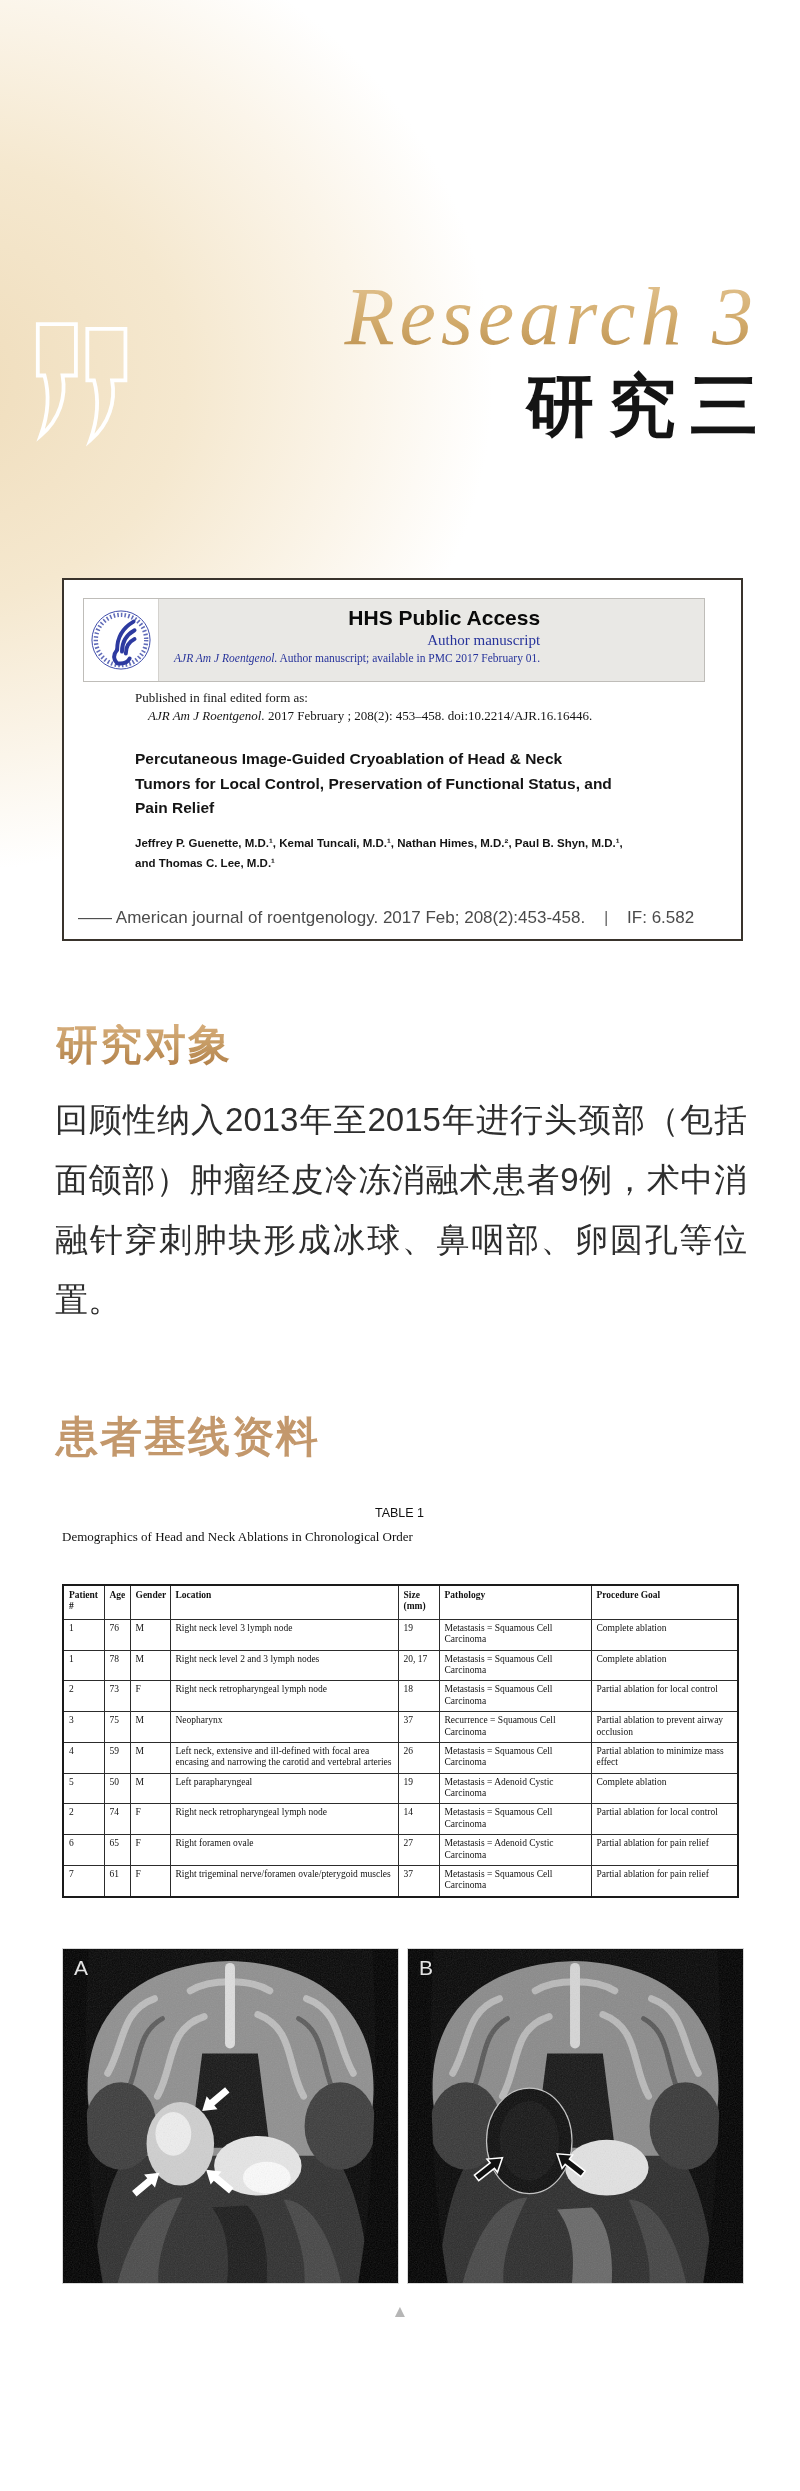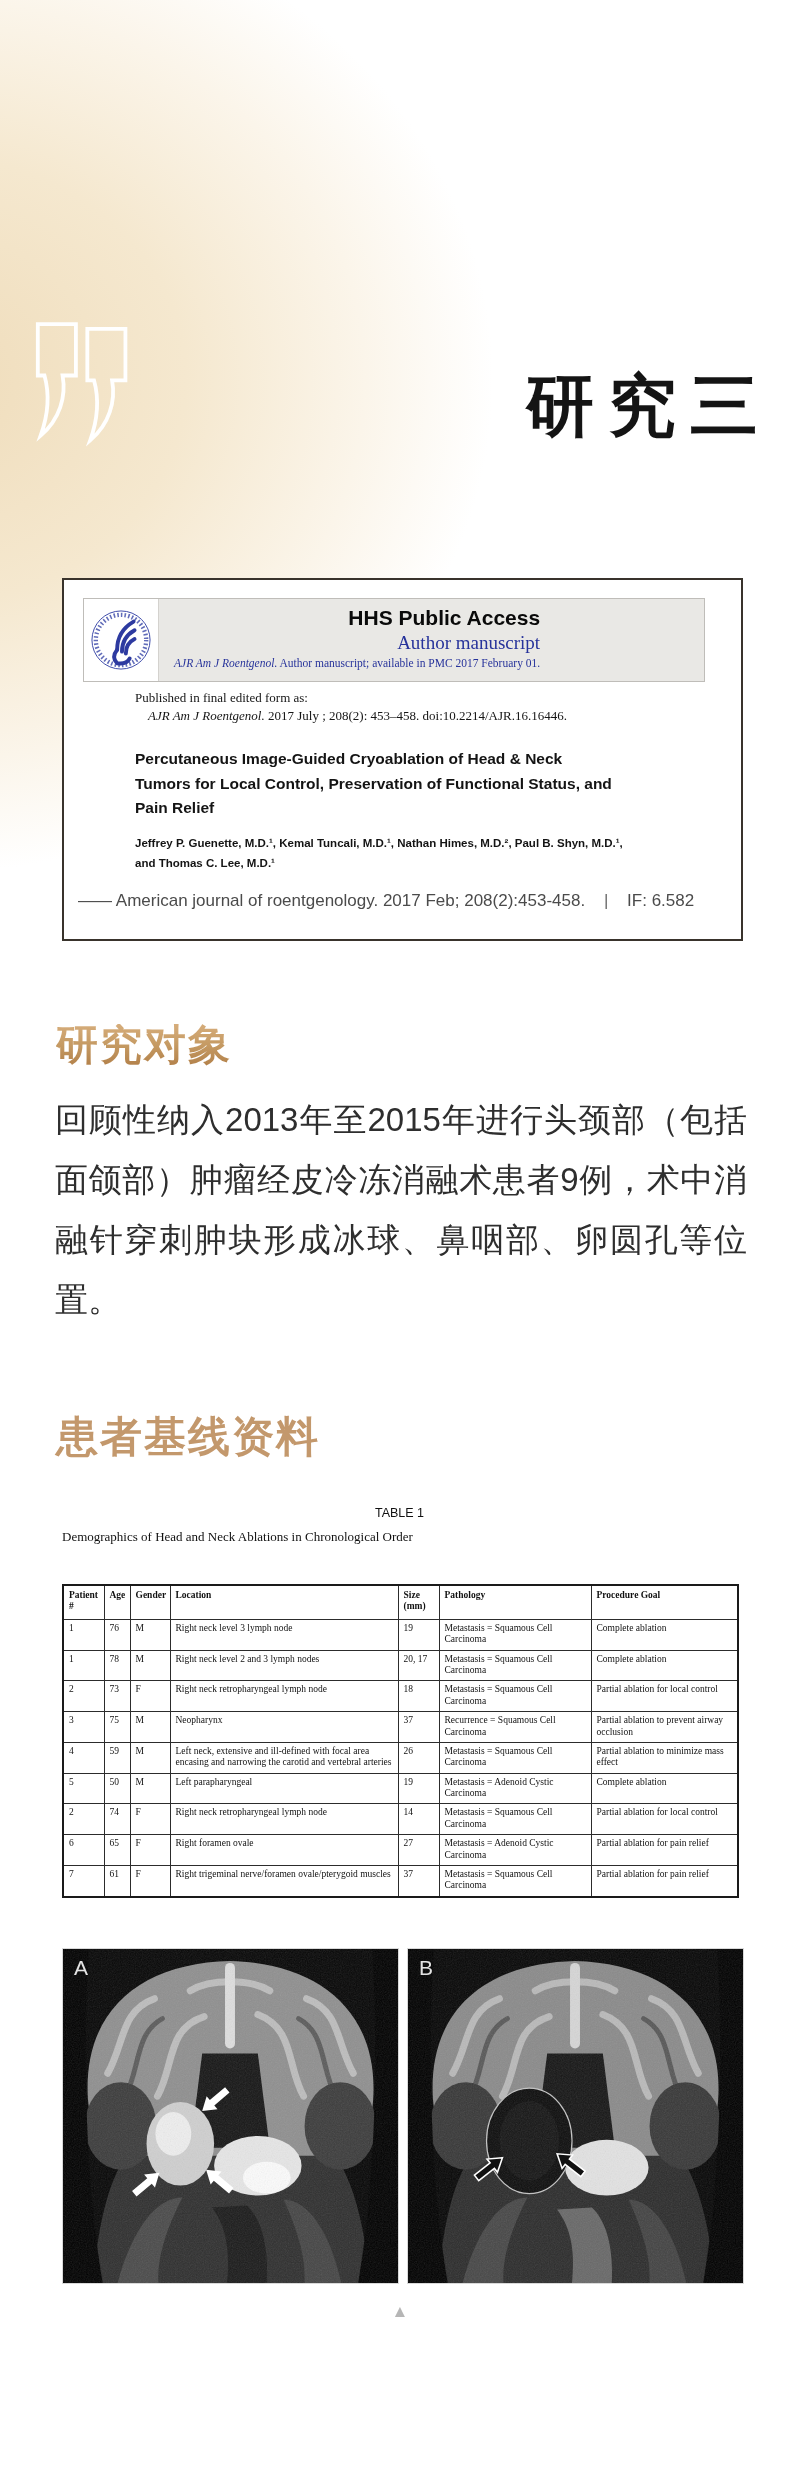--- a/index.html
+++ b/index.html
@@ -31,34 +31,34 @@
     background:#ffffff; border:2px solid #39332c;
   }
   .hhs-box {
     position:absolute; left:19px; top:18px; width:622px; height:84px;
     background:#e9e8e5; border:1px solid #bfbdb9; display:flex;
   }
   .hhs-logo-box { width:75px; background:#ffffff; border-right:1px solid #d4d2ce;
     display:flex; align-items:center; justify-content:center; }
   .hhs-texts { padding:7px 0 0 15px;text-align:right; }
   .hhs-heading { font-size:21px; font-weight:700; color:#0a0a0a; line-height:1.15; }
-  .hhs-sub { font-size:19px; color:#27339b; margin-top:2px;
+  .hhs-sub { font-size:15px; color:#27339b; margin-top:2px;
     font-family:"Liberation Serif","DejaVu Serif",serif; }
   .hhs-pmc { font-size:11.5px; color:#27339b; margin-top:3px;
     font-family:"Liberation Serif","DejaVu Serif",serif; }
   .it { font-style:italic;margin-top:48px; }
   .pub-label { position:absolute; left:71px; top:110px; font-size:13px; color:#151515;
     font-family:"Liberation Serif","DejaVu Serif",serif; }
   .pub-cite { position:absolute; left:84px; top:128px; font-size:13px; color:#151515;
     font-family:"Liberation Serif","DejaVu Serif",serif; }
   .paper-title { position:absolute; left:71px; top:167px; width:585px;
     font-size:15.5px; font-weight:700; line-height:24.5px; color:#141414; white-space:pre-line; }
   .paper-authors { position:absolute; left:71px; top:253px; width:585px;
     font-size:11.5px; font-weight:700; line-height:20px; color:#141414; white-space:pre-line; }
-  .paper-citation { position:absolute; left:14px; top:311px; width:655px;
+  .paper-citation { position:absolute; left:14px; top:328px; width:655px;
     font-size:17px; color:#4b4b4b; white-space:nowrap; }
   .paper-citation .sep { margin:0 14px; color:#6a6a6a; }
   
   .gold-serif-heading {
     position:absolute; left:56px;
     font-family:"Liberation Serif","DejaVu Serif",serif; font-weight:700;
     font-size:42px; letter-spacing:2px; line-height:1; white-space:nowrap;
     background:linear-gradient(180deg,#d6ad7b 0%,#c59a63 50%,#b3814a 100%);
     -webkit-background-clip:text; background-clip:text;
     color:#bf9257; -webkit-text-fill-color:transparent;
@@ -107,20 +107,21 @@
 
   <div class="quote-icon">
     <svg width="100" height="132" viewBox="0 0 105 138" fill="none">
       <g stroke="#ffffff" stroke-width="4" fill="none">
         <path d="M4 4 H44 V58 H30 C34 80 27 104 7 121 C15 99 16 76 11 58 H4 Z"></path>
         <path d="M56 9 H96 V63 H82 C86 85 79 109 59 126 C67 104 68 81 63 63 H56 Z"></path>
       </g>
     </svg>
   </div>
 
+  <div class="title-en">Research 3</div>
   <div class="title-cn">研究三</div>
 
   <div class="paper-card">
     <div class="hhs-box">
       <div class="hhs-logo-box">
         <svg width="62" height="62" viewBox="0 0 64 64">
           <circle cx="32" cy="32" r="30" fill="#ffffff" stroke="#3a47a8" stroke-width="1"></circle>
           <circle cx="32" cy="32" r="26" fill="none" stroke="#3a47a8" stroke-width="4.5" stroke-dasharray="1.6 2.2" opacity="0.8"></circle>
           <g stroke="#2d3aa0" stroke-width="4" fill="none" stroke-linecap="round">
             <path d="M45 13 C33 20 28 30 28 42"></path>
@@ -130,21 +131,21 @@
           </g>
         </svg>
       </div>
       <div class="hhs-texts">
         <div class="hhs-heading">HHS Public Access</div>
         <div class="hhs-sub">Author manuscript</div>
         <div class="hhs-pmc"><span class="it">AJR Am J Roentgenol.</span><span> Author manuscript; available in PMC 2017 February 01.</span></div>
       </div>
     </div>
     <div class="pub-label">Published in final edited form as:</div>
-    <div class="pub-cite"><span class="it">AJR Am J Roentgenol.</span><span> 2017 July ; 208(2): 453–458. doi:10.2214/AJR.16.16446.</span></div>
+    <div class="pub-cite"><span class="it">AJR Am J Roentgenol.</span><span> 2017 February ; 208(2): 453–458. doi:10.2214/AJR.16.16446.</span></div>
     <div class="paper-title">Percutaneous Image-Guided Cryoablation of Head &amp; Neck
 Tumors for Local Control, Preservation of Functional Status, and
 Pain Relief</div>
     <div class="paper-authors">Jeffrey P. Guenette, M.D.¹, Kemal Tuncali, M.D.¹, Nathan Himes, M.D.², Paul B. Shyn, M.D.¹,
 and Thomas C. Lee, M.D.¹</div>
     <div class="paper-citation">
       <span>——</span>
       <span>American journal of roentgenology. 2017 Feb; 208(2):453-458.</span>
       <span class="sep">|</span>
       <span>IF: 6.582</span>

